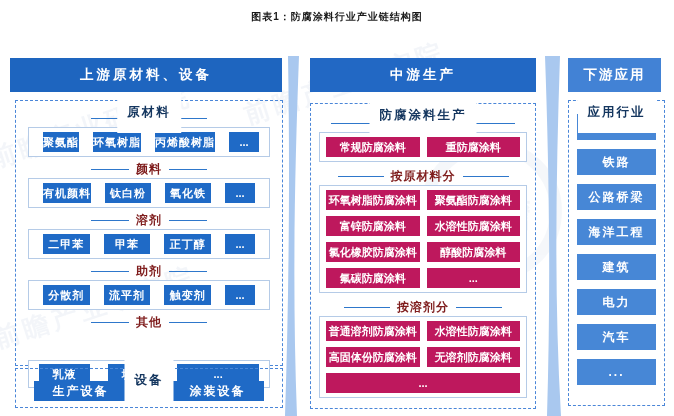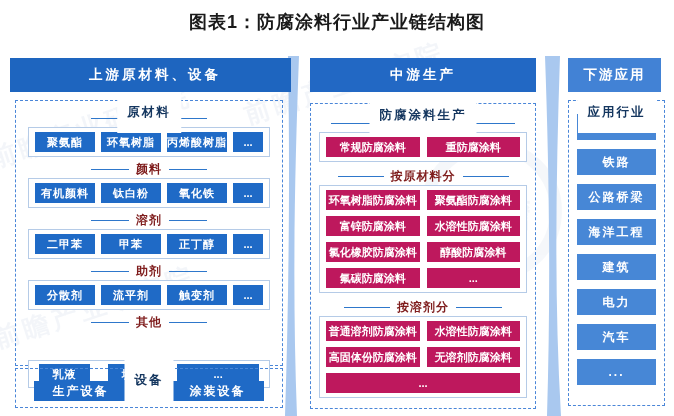--- a/index.html
+++ b/index.html
@@ -2,35 +2,35 @@
 <html><head>
 <meta charset="utf-8">
 <style>
   html,body{margin:0;padding:0;background:#ffffff;}
   .stage{
     position:relative;width:674px;height:416px;background:#ffffff;
     font-family:"Liberation Sans","DejaVu Sans",sans-serif;overflow:hidden;
   }
   .title{
     position:absolute;top:10px;left:0;width:100%;text-align:center;
-    font-size:18px;font-weight:bold;color:#1a1a1a;letter-spacing:1px;
+    font-size:10px;font-weight:bold;color:#1a1a1a;letter-spacing:1px;
   }
   
   .wm{position:absolute;color:#7f9cc4;opacity:.09;font-weight:bold;white-space:nowrap;pointer-events:none;}
   .wm-rot{transform:rotate(-18deg);font-size:26px;letter-spacing:4px;}
   .wm-circle{
     width:118px;height:118px;border:12px solid #7f9cc4;border-radius:50%;
     display:flex;align-items:center;justify-content:center;font-size:40px;letter-spacing:2px;color:#7f9cc4;
   }
   
   .hdr{
     position:absolute;top:58px;height:34px;display:flex;align-items:center;justify-content:center;
     color:#fff;font-weight:bold;font-size:13.5px;letter-spacing:3px;
   }
-  .hdr-up{left:10px;width:272px;background:#1e65bf;padding-left:9px;}
+  .hdr-up{left:10px;width:272px;background:#1e65bf;}
   .hdr-mid{left:310px;width:226px;background:#2268c4;}
   .hdr-down{left:568px;width:93px;background:#4282d5;letter-spacing:2px;}
   
   .sep{position:absolute;top:56px;pointer-events:none;}
   
   .dashed{position:absolute;border:1.5px dashed #4a86d8;box-sizing:border-box;}
   .dashed-label{
     position:absolute;top:-9px;left:50%;transform:translateX(-50%);
     background:#fff;padding:12px 10px;font-weight:bold;font-size:12.5px;color:#14365f;
     white-space:nowrap;letter-spacing:2px;
@@ -40,22 +40,22 @@
   .box-midprod{left:310px;top:103px;width:226px;height:306px;padding:12px 0 0 0;}
   .box-apps{left:568px;top:100px;width:97px;height:306px;padding:13px 0 0 0;}
   
   .grp{margin-bottom:5px;}
   .grp-label-row{
     display:flex;align-items:center;justify-content:center;gap:7px;
     height:14px;margin-bottom:2px;color:#7f1d1d;font-weight:bold;font-size:12px;letter-spacing:1px;
   }
   .lbl-line{width:38px;border-top:1.5px solid #2e77cb;height:0;}
   .grp-box{
-    border:1px solid #b5cbe7;background:#fff;margin:0 12px;padding:4px 6px;
-    display:flex;gap:6px;align-items:center;
+    border:1px solid #b5cbe7;background:#fff;margin:0 12px;padding:4px 14px;
+    display:flex;gap:14px;align-items:center;
   }
   .btn{
     background:#1f6ac6;color:#fff;font-weight:bold;font-size:11px;letter-spacing:1px;
     height:20px;flex:1;display:flex;align-items:center;justify-content:center;white-space:nowrap;
   }
   .btn-dots{flex:0 0 30px;letter-spacing:0;}
   .row-other{gap:18px;padding:3px 10px;margin-top:31px;}
   .row-other .btn-dots{flex:1.6;}
   .equip-row{display:flex;gap:44px;margin:12px 18px 0 18px;}
   .equip-row .btn{height:20px;font-size:12px;letter-spacing:2px;}

